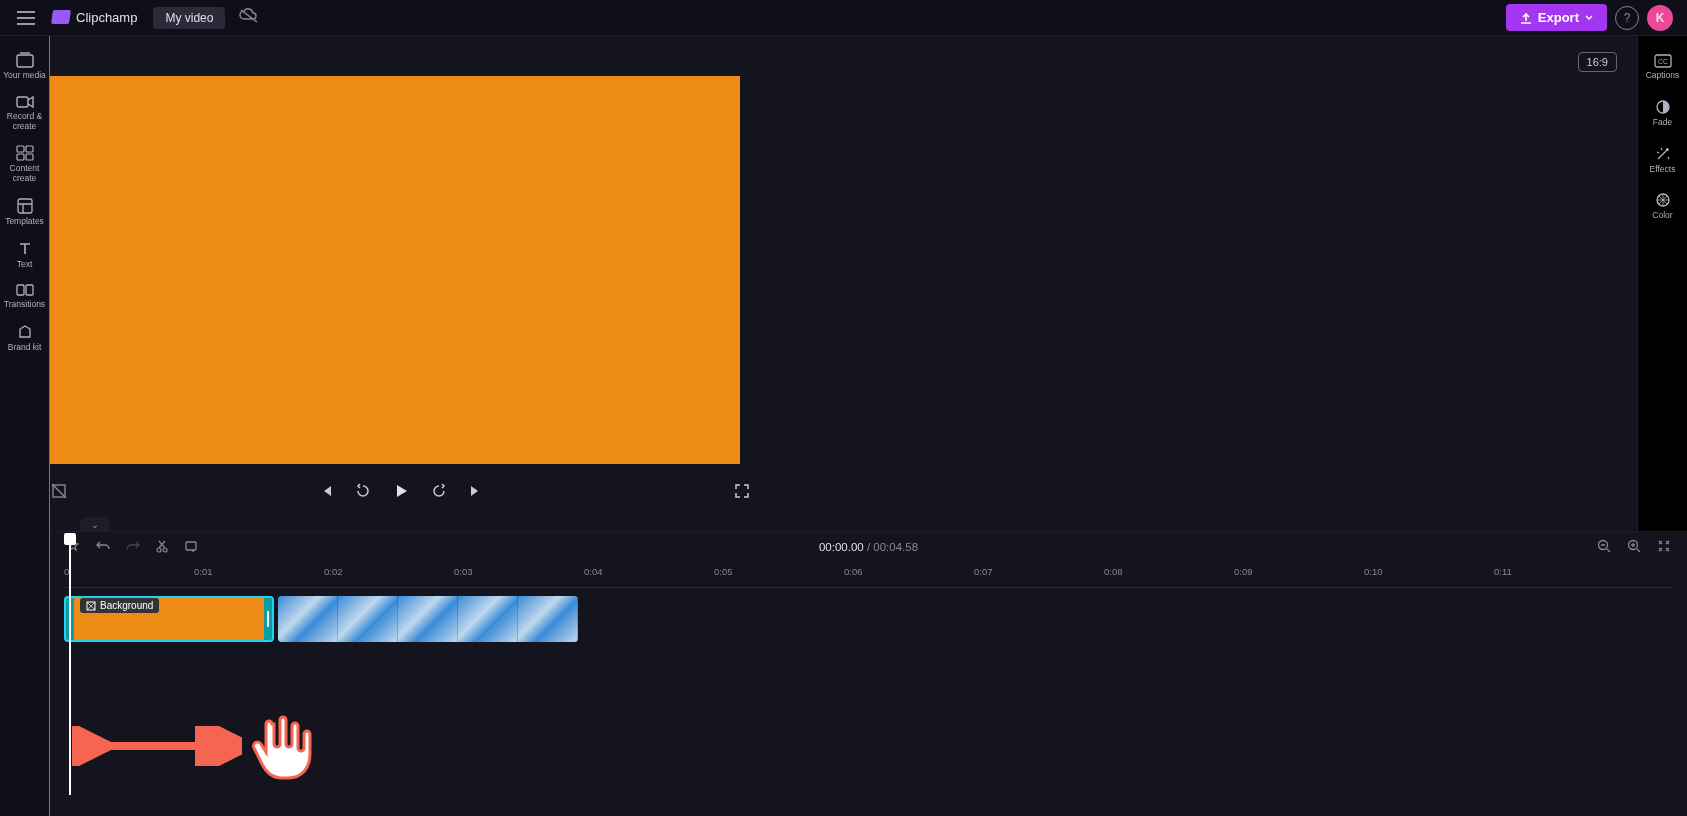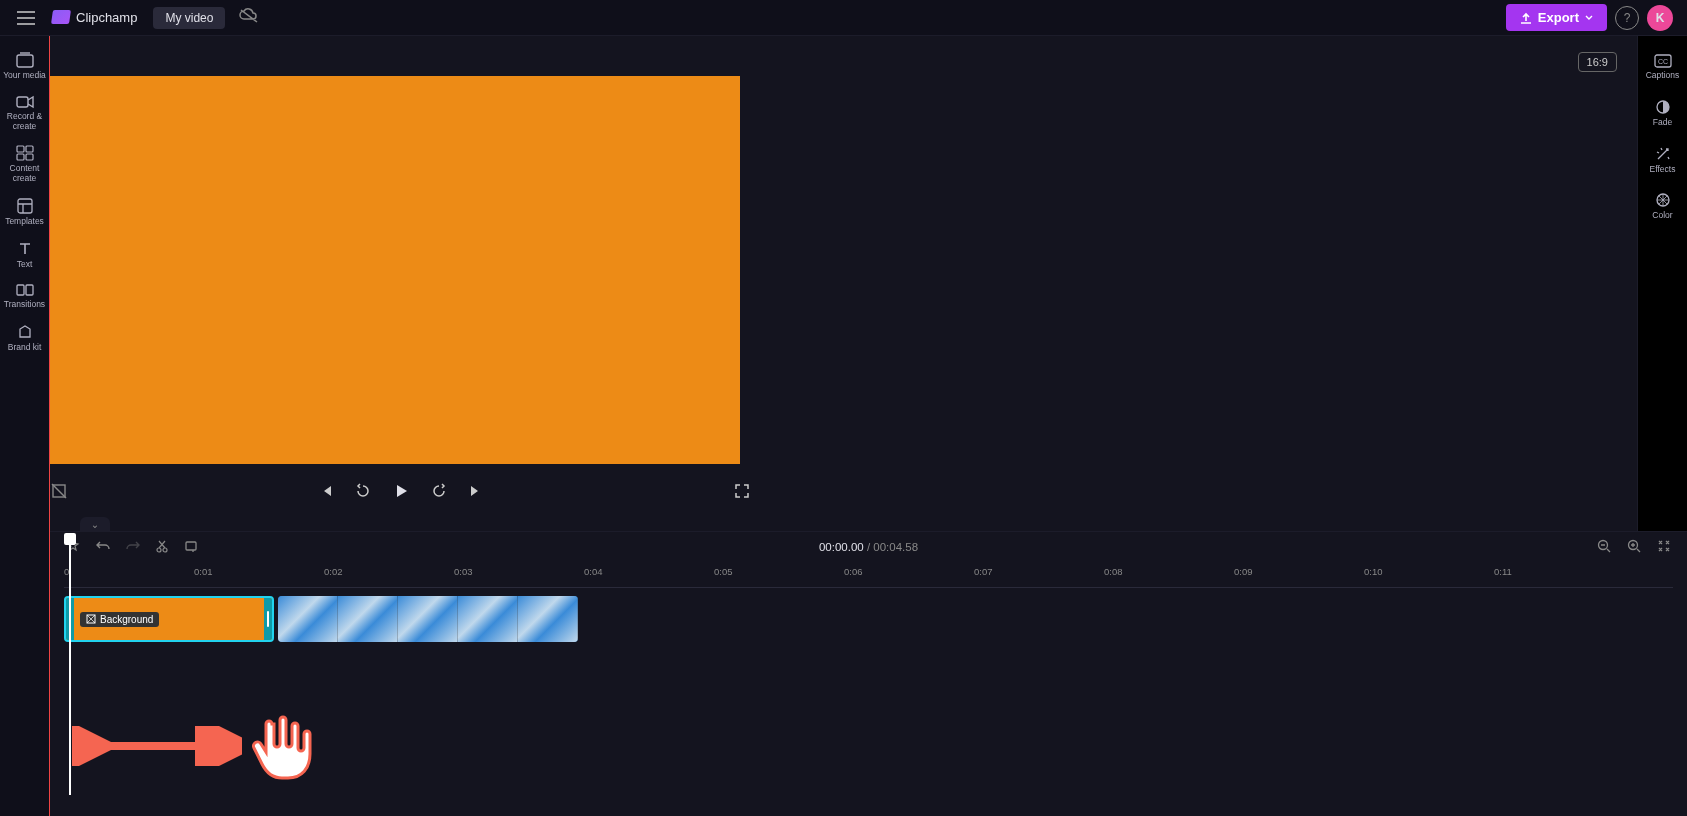--- a/index.html
+++ b/index.html
@@ -127,21 +127,21 @@
 .playhead { position:absolute; top:1px; left:14px; width:12px; height:12px; background:#fff; border-radius:2px; z-index:10;}
 .playhead-line { position:absolute; top:13px; left:19px; width:2px; height:250px; background:#fff; z-index:9;}
 
 
 .tracks { margin:8px 14px 0; position:relative;}
 .track-row { height:40px; display:flex; align-items:center; margin-bottom:6px; border:1px dashed #333; border-radius:4px; padding-left:10px;}
 .track-row.empty { color:#888; font-size:12px; gap:8px;}
 .track-row.clips { border:none; padding:0; height:46px; position:relative;}
 
 .clip { position:absolute; top:0; height:46px; border-radius:4px; overflow:hidden;}
-.clip-bg { left:0; width:210px; background:#ed8b16; border:2px solid #22d3ee; display:flex; align-items:center; padding-left:8px; gap:6px;}
+.clip-bg { left:0; width:210px; background:#ed8b16; border:2px solid #22d3ee; display:flex; align-items:flex-start; padding-left:8px; gap:6px;}
 .clip-bg .handle-l, .clip-bg .handle-r { position:absolute; top:0; bottom:0; width:8px; background:#0e9aa7; display:flex; align-items:center; justify-content:center;}
 .clip-bg .handle-l { left:0;}
 .clip-bg .handle-r { right:0;}
 .clip-bg .handle-l::after, .clip-bg .handle-r::after { content:''; width:2px; height:16px; background:#fff; border-radius:1px;}
 .clip-label-badge { background:#333; color:#fff; font-size:10px; padding:2px 6px; border-radius:3px; display:flex; align-items:center; gap:4px; margin-left:6px;}
 .clip-video { left:214px; width:300px; background:linear-gradient(to right,#1e6fb8,#2a7cc8); display:flex;}
 .thumb { flex:1; background:linear-gradient(135deg,#3a8bd8 0%,#c0d8ec 40%,#3a8bd8 60%, #c0d8ec 100%); border-right:1px solid rgba(0,0,0,0.2);}
 
 
 .track-row.audio { height:36px;}

